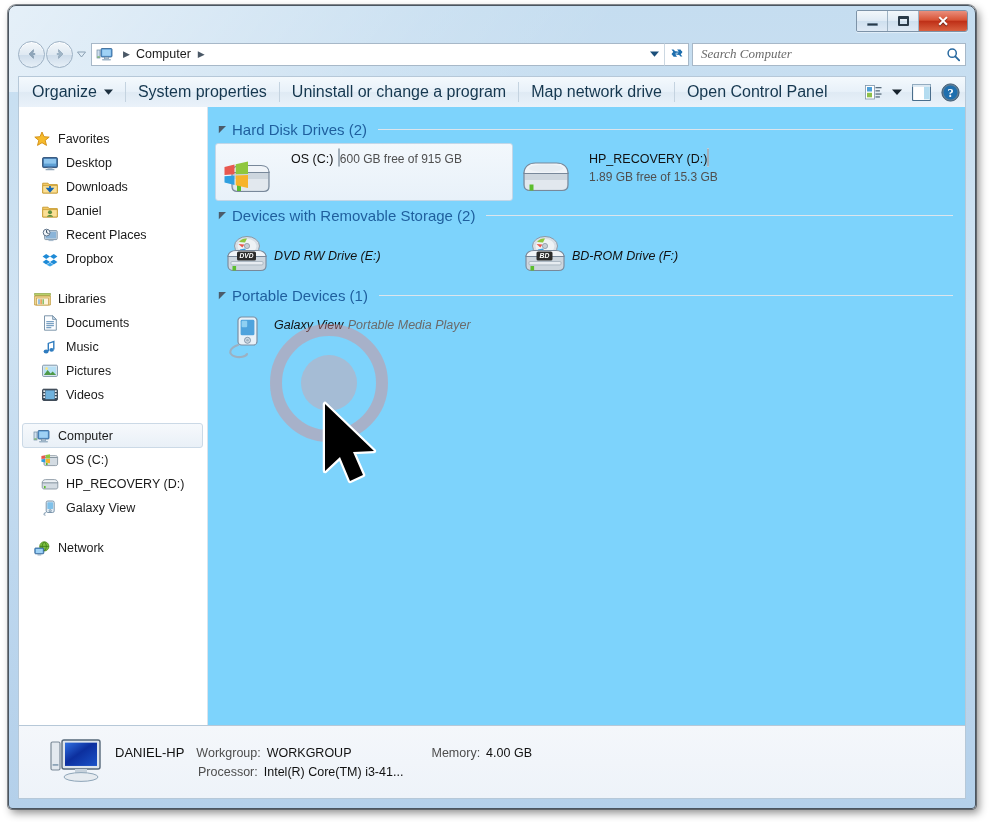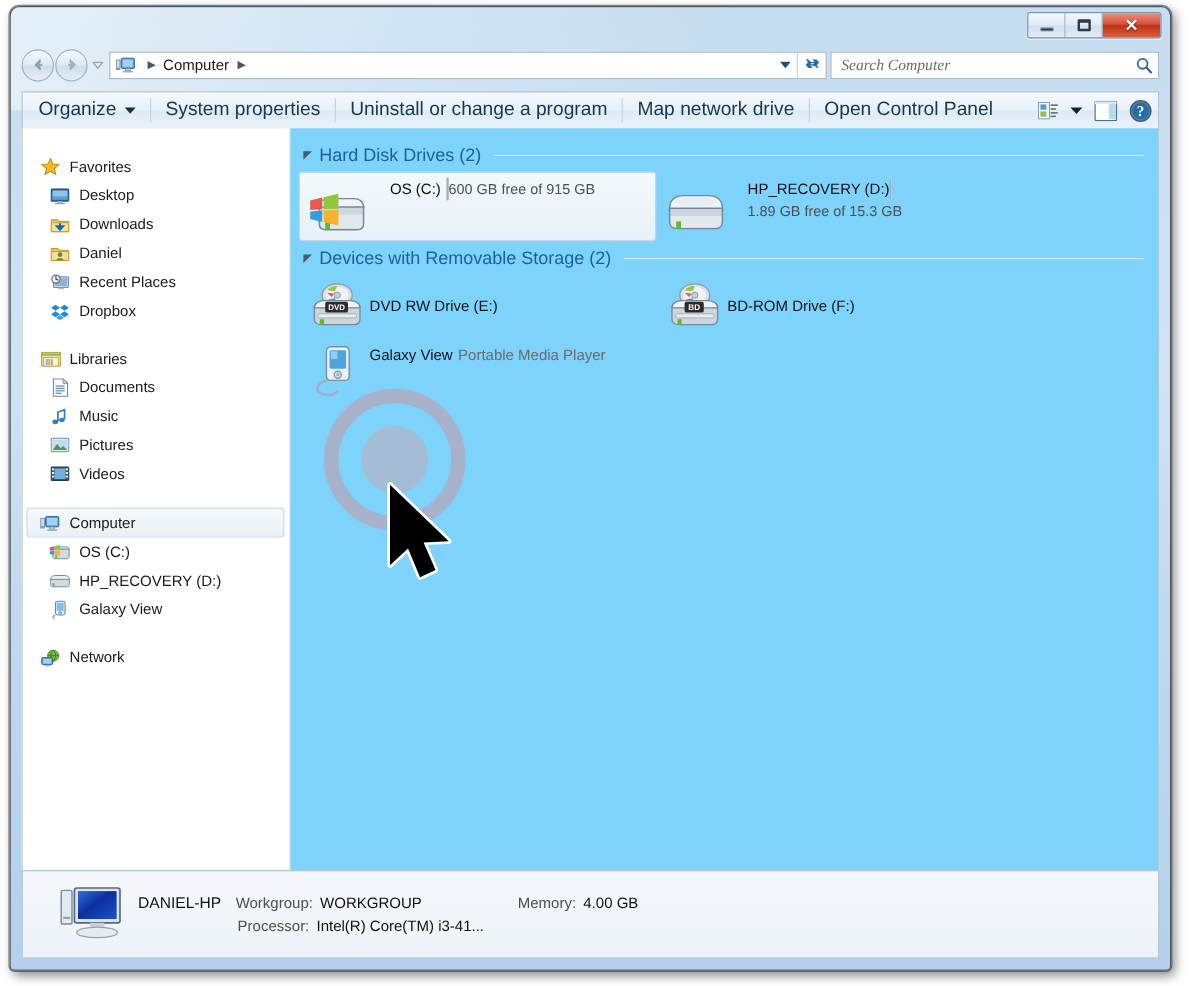--- a/index.html
+++ b/index.html
@@ -149,21 +149,21 @@
 
   
   #main {
     position: absolute; left: 9px; top: 101px; right: 9px; bottom: 83px;
     background: #ffffff;
     border-left: 1px solid #b6c8d8;
     border-right: 1px solid #b6c8d8;
     display: flex;
   }
   #sidebar {
-    width: 223px; flex: 0 0 auto;
+    width: 189px; flex: 0 0 auto;
     background: #ffffff;
     border-right: 1px solid #d9e3ec;
     padding-top: 20px;
     overflow: hidden;
   }
   .nav-row {
     height: 24px; display: flex; align-items: center;
     padding-left: 22px; white-space: nowrap;
   }
   .nav-row.top { padding-left: 14px; }
@@ -235,20 +235,21 @@
     background: linear-gradient(to bottom, #1696c8 0%, #3fc0e8 42%, #20a8d6 58%, #1287bb 100%);
   }
   .tile-sub { font-size: 12px; color: #4f4f4f; white-space: nowrap; }
 
   
   .dev-row { display: flex; padding-left: 7px; }
   .dev {
     width: 298px; flex: 0 0 auto;
     display: flex; align-items: center;
     padding: 6px 5px;
+    font-style: italic;
   }
   .dev.tall { align-items: flex-start; }
   .dev-icon { width: 54px; flex: 0 0 auto; display: flex; align-items: center; justify-content: center; }
   .dev-info { flex: 1 1 auto; min-width: 0; }
   .dev-name { font-size: 12.5px; color: #111111; white-space: nowrap; }
   .dev-sub { font-size: 12.5px; color: #6b6b6b; white-space: nowrap; margin-top: 2px; }
 
   
   #details {
     position: absolute; left: 9px; right: 9px; bottom: 9px; height: 74px;
@@ -710,20 +711,29 @@
                 <rect x="14.5" y="16.5" width="16" height="9" rx="1.6" fill="#2b2b2b"></rect>
                 <text x="22.5" y="23.4" text-anchor="middle" font-family="Liberation Sans, sans-serif" font-size="6.8" font-weight="bold" fill="#ffffff">BD</text>
               </svg>
             </span>
             <span class="dev-info">
               <span class="dev-name">BD-ROM Drive (F:)</span>
             </span>
           </div>
         </div>
 
+        <div class="group-head">
+          <span class="group-tri">
+            <svg width="9" height="9" viewBox="0 0 9 9">
+                <path d="M0.8 1 L8 1 L0.8 8.2 Z" fill="#4b5b6a"></path>
+              </svg>
+          </span>
+          <span class="group-title">Portable Devices (1)</span>
+          <span class="group-rule"></span>
+        </div>
 
         <div class="dev-row">
           <div class="dev tall">
             <span class="dev-icon">
               <svg width="46" height="44" viewBox="0 0 46 44">
                 <rect x="14" y="2" width="19" height="28" rx="3.6" fill="#e8f1f8" stroke="#7b8fa3" stroke-width="1.2"></rect>
                 <rect x="16.6" y="4.8" width="13.8" height="15.5" rx="1.4" fill="#4ea3dd"></rect>
                 <rect x="17.6" y="5.8" width="5.6" height="6.4" rx="1" fill="#8fd0f2"></rect>
                 <circle cx="23.5" cy="25.3" r="3" fill="#cfdbe5" stroke="#7b8fa3" stroke-width=".9"></circle>
                 <circle cx="23.5" cy="25.3" r="1.3" fill="#9fb2c2"></circle>

